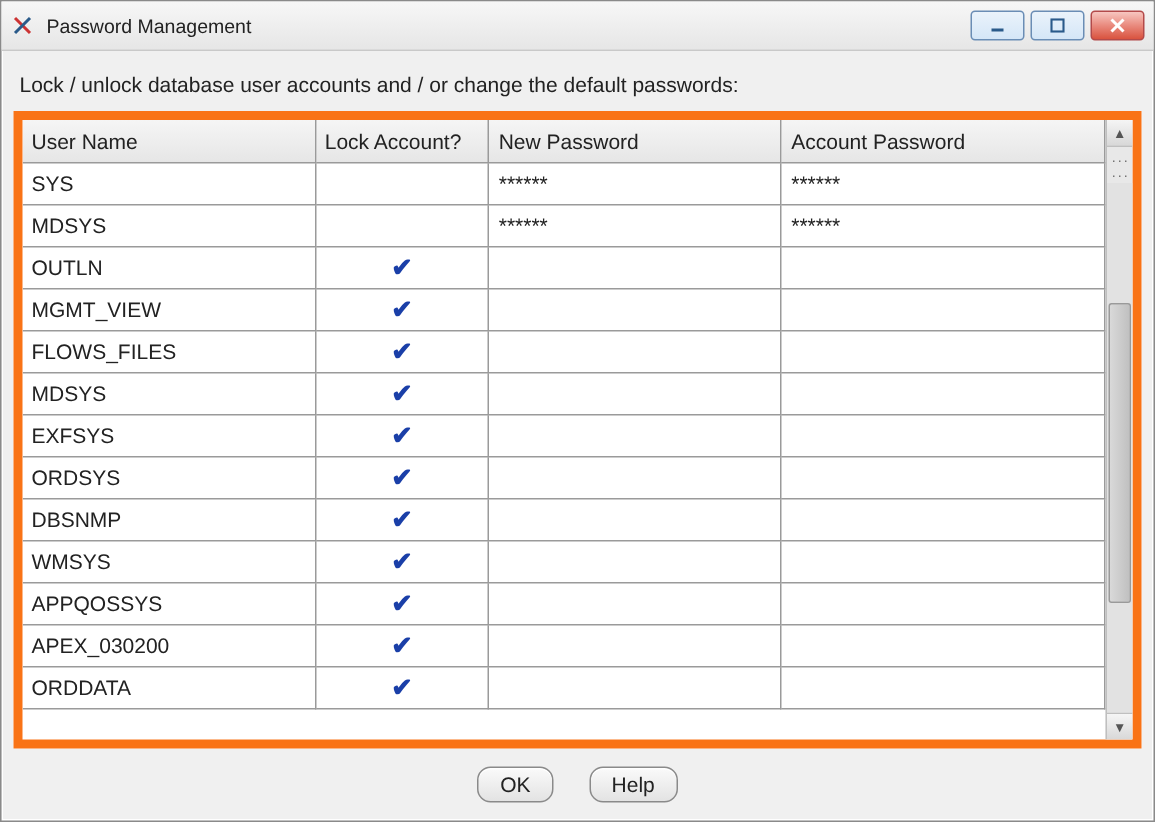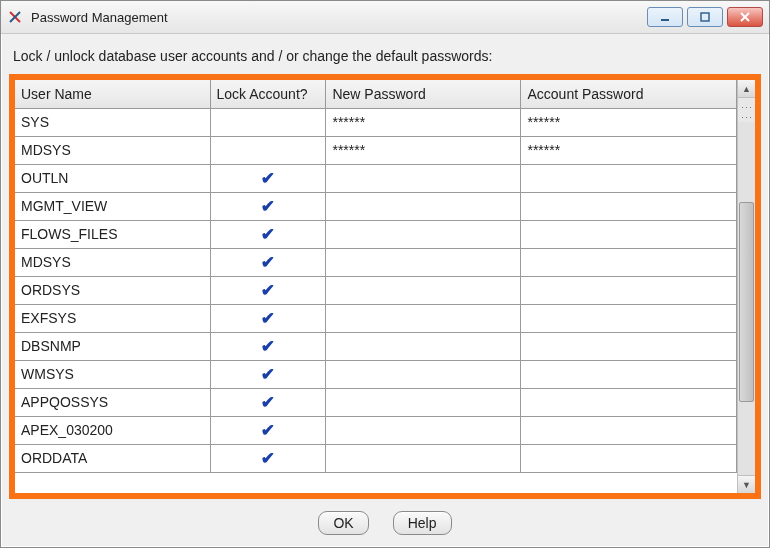--- a/index.html
+++ b/index.html
@@ -216,27 +216,27 @@
                 <td></td>
                 <td></td>
               </tr>
               <tr>
                 <td>MDSYS</td>
                 <td class="lock-cell"><span class="checkmark">✔</span></td>
                 <td></td>
                 <td></td>
               </tr>
               <tr>
+                <td>EXFSYS</td>
+                <td class="lock-cell"><span class="checkmark">✔</span></td>
+                <td></td>
+                <td></td>
+              </tr>
+              <tr>
                 <td>ORDSYS</td>
-                <td class="lock-cell"><span class="checkmark">✔</span></td>
-                <td></td>
-                <td></td>
-              </tr>
-              <tr>
-                <td>EXFSYS</td>
                 <td class="lock-cell"><span class="checkmark">✔</span></td>
                 <td></td>
                 <td></td>
               </tr>
               <tr>
                 <td>DBSNMP</td>
                 <td class="lock-cell"><span class="checkmark">✔</span></td>
                 <td></td>
                 <td></td>
               </tr>

